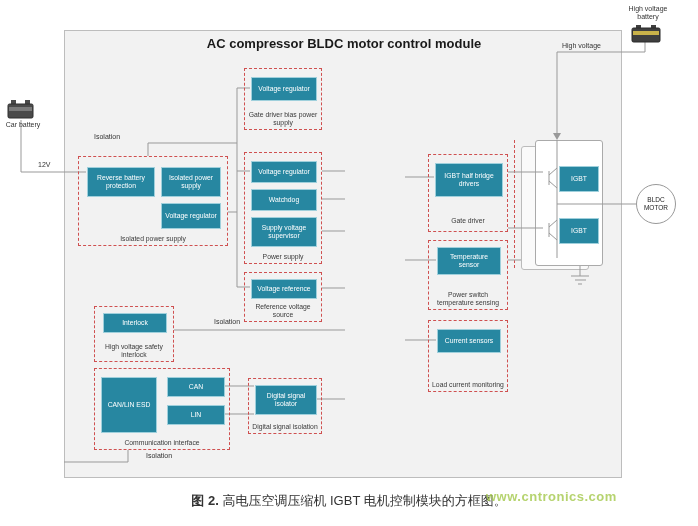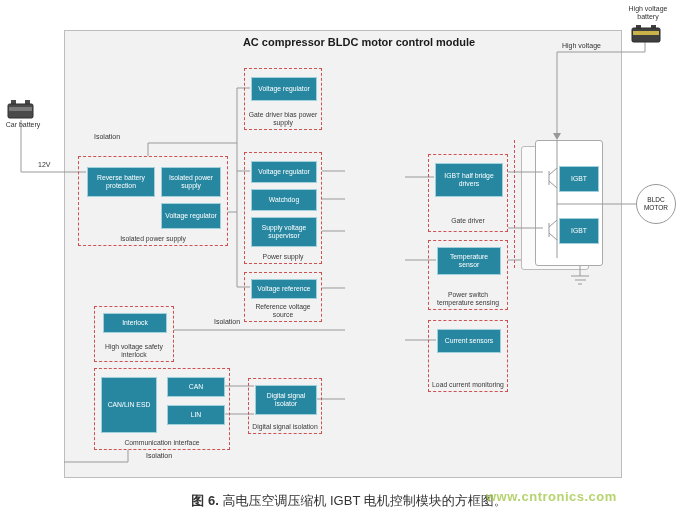--- a/index.html
+++ b/index.html
@@ -2,22 +2,22 @@
 <html><head>
 <meta charset="utf-8">
 <style>
   * { margin:0; padding:0; box-sizing:border-box; }
   html,body { background:#fff; }
   body { font-family:"Liberation Sans","DejaVu Sans",sans-serif; }
   .canvas { position:relative; width:698px; height:526px; background:#fff; overflow:hidden; }
 
   .module { position:absolute; left:64px; top:30px; width:558px; height:448px;
             background:#f2f2f2; border:1px solid #bdbdbd; }
-  .title  { position:absolute; left:80px; top:36px; width:558px; text-align:center;
-            font-size:11px; font-weight:bold; color:#1a1a1a; }
+  .title  { position:absolute; left:65px; top:36px; width:558px; text-align:center;
+            font-size:13px; font-weight:bold; color:#1a1a1a; }
 
   .group  { position:absolute; border:1px dashed #cf5050; }
   .glabel { position:absolute; left:0; right:0; bottom:2px; text-align:center;
             font-size:6.8px; color:#3a3a3a; line-height:1.2; padding:0 1px; }
   .block  { position:absolute; background:#2787a1; border:1px solid #9fd0dc; color:#fff;
             font-size:6.8px; line-height:1.18; display:flex; align-items:center;
             justify-content:center; text-align:center; padding:1px; }
 
   .note   { position:absolute; font-size:7px; color:#333; }
   .lbl2   { text-align:center; line-height:1.15; }
@@ -173,17 +173,17 @@
     <div class="block" style="left:6px;top:6px;width:62px;height:30px;">Digital signal isolator</div>
     <div class="glabel">Digital signal isolation</div>
   </div>
 
   <div class="block" style="left:559px;top:166px;width:40px;height:26px;">IGBT</div>
   <div class="block" style="left:559px;top:218px;width:40px;height:26px;">IGBT</div>
 
   <div class="motor">BLDC MOTOR</div>
 
   <div class="caption">
-    <span class="fig">图 6.</span><span> 高电压空调压缩机 IGBT 电机控制模块的方框图。</span>
+    <span class="fig">图 2.</span><span> 高电压空调压缩机 IGBT 电机控制模块的方框图。</span>
   </div>
   <div class="watermark">www.cntronics.com</div>
 
 </div>
 
 </body></html>

